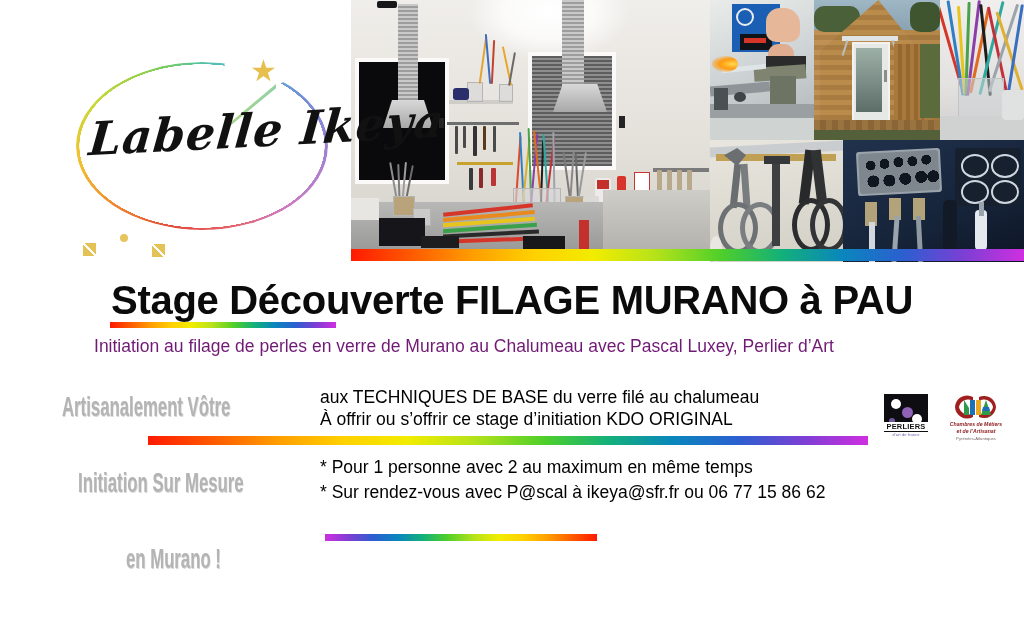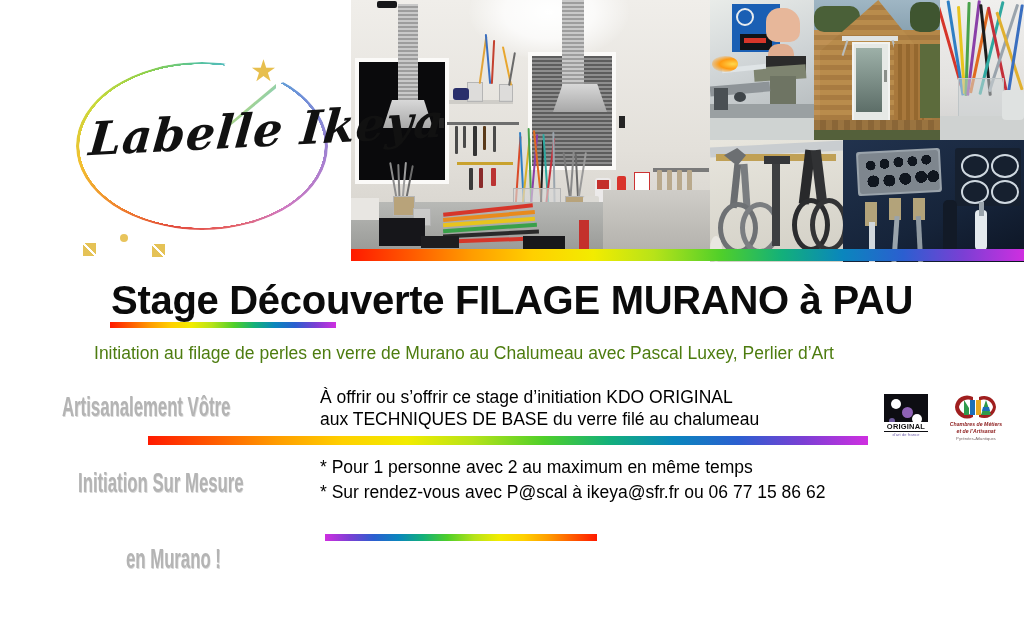--- a/index.html
+++ b/index.html
@@ -104,22 +104,22 @@
   #title {
     position:absolute; left:0; top:278px; width:1024px; text-align:center;
     font-family:"Liberation Sans", sans-serif;
     font-weight:700; font-size:40px; letter-spacing:-.3px; color:#0b0b0b;
     white-space:nowrap;
   }
   #title-rainbow {
     position:absolute; left:110px; top:322px; width:226px; height:6px;
   }
   #subtitle {
-    position:absolute; left:0; top:343px; width:928px; text-align:center;
-    font-size:17.5px; color:#4d7c0f; white-space:nowrap;
+    position:absolute; left:0; top:336px; width:928px; text-align:center;
+    font-size:17.5px; color:#701a75; white-space:nowrap;
   }
 
   
   .rainbow {
     background: linear-gradient(90deg,
       #ff1a00 0%, #ff5a00 9%, #ff9d00 18%, #ffd000 27%,
       #f2ec00 36%, #b7e319 45%, #4fcf2a 55%,
       #13b07a 64%, #0a86bd 73%, #2b5fd0 82%, #7b3fd4 91%, #cf2fe0 100%);
   }
   .rainbow-rev {
@@ -430,43 +430,43 @@
 
 <div id="title">Stage Découverte FILAGE MURANO à PAU</div>
 <div id="title-rainbow" class="rainbow"></div>
 <div id="subtitle">Initiation au filage de perles en verre de Murano au Chalumeau avec Pascal Luxey, Perlier d’Art</div>
 
 <div class="slogan" id="slogan-1">Artisanalement Vôtre</div>
 <div class="slogan" id="slogan-2">Initiation Sur Mesure</div>
 <div class="slogan" id="slogan-3">en Murano !</div>
 
 <div id="intro">
+  <div>aux TECHNIQUES DE BASE du verre filé au chalumeau</div>
   <div>À offrir ou s’offrir ce stage d’initiation KDO ORIGINAL</div>
-  <div>aux TECHNIQUES DE BASE du verre filé au chalumeau</div>
 </div>
 
 <div id="bar-mid" class="rainbow"></div>
 
 <div id="list-1">
   <div>* Pour 1 personne avec 2 au maximum en même temps</div>
   <div>* Sur rendez-vous avec P@scal à ikeya@sfr.fr ou 06 77 15 86 62</div>
 </div>
 
 <div id="bar-low" class="rainbow-rev"></div>
 
 <div id="list-2">
 </div>
 
 <div id="partners">
   <div id="perliers">
     <div class="pb" style="left:7px;top:5px;width:10px;height:10px;background:#ffffff;"></div>
     <div class="pb" style="left:18px;top:13px;width:11px;height:11px;background:#8f62b5;"></div>
     <div class="pb" style="left:28px;top:20px;width:10px;height:10px;background:#ffffff;"></div>
     <div class="pb" style="left:5px;top:24px;width:6px;height:6px;background:#6d5a9c;"></div>
-    <div id="perliers-word">ORIGINAL</div>
+    <div id="perliers-word">PERLIERS</div>
     <div id="perliers-sub">d’art de france</div>
   </div>
 
   <div id="cma">
     <div id="cma-mark">
       <svg width="48" height="26" viewBox="0 0 48 26" xmlns="http://www.w3.org/2000/svg">
         <path d="M3 13 A12 12 0 0 1 21 3 L21 7 A9 9 0 0 0 7 13 A9 9 0 0 0 21 19 L21 23 A12 12 0 0 1 3 13Z" fill="#a01f1f"></path>
         <path d="M44 13 A12 12 0 0 0 27 3 L27 7 A9 9 0 0 1 41 13 A9 9 0 0 1 27 19 L27 23 A12 12 0 0 0 44 13Z" fill="#a01f1f"></path>
         <path d="M12 21 L12 6 L17 14 L17 21 Z" fill="#2f9a4a"></path>
         <path d="M18 6 L23 6 L23 21 L18 21 Z" fill="#1d6fb8"></path>

